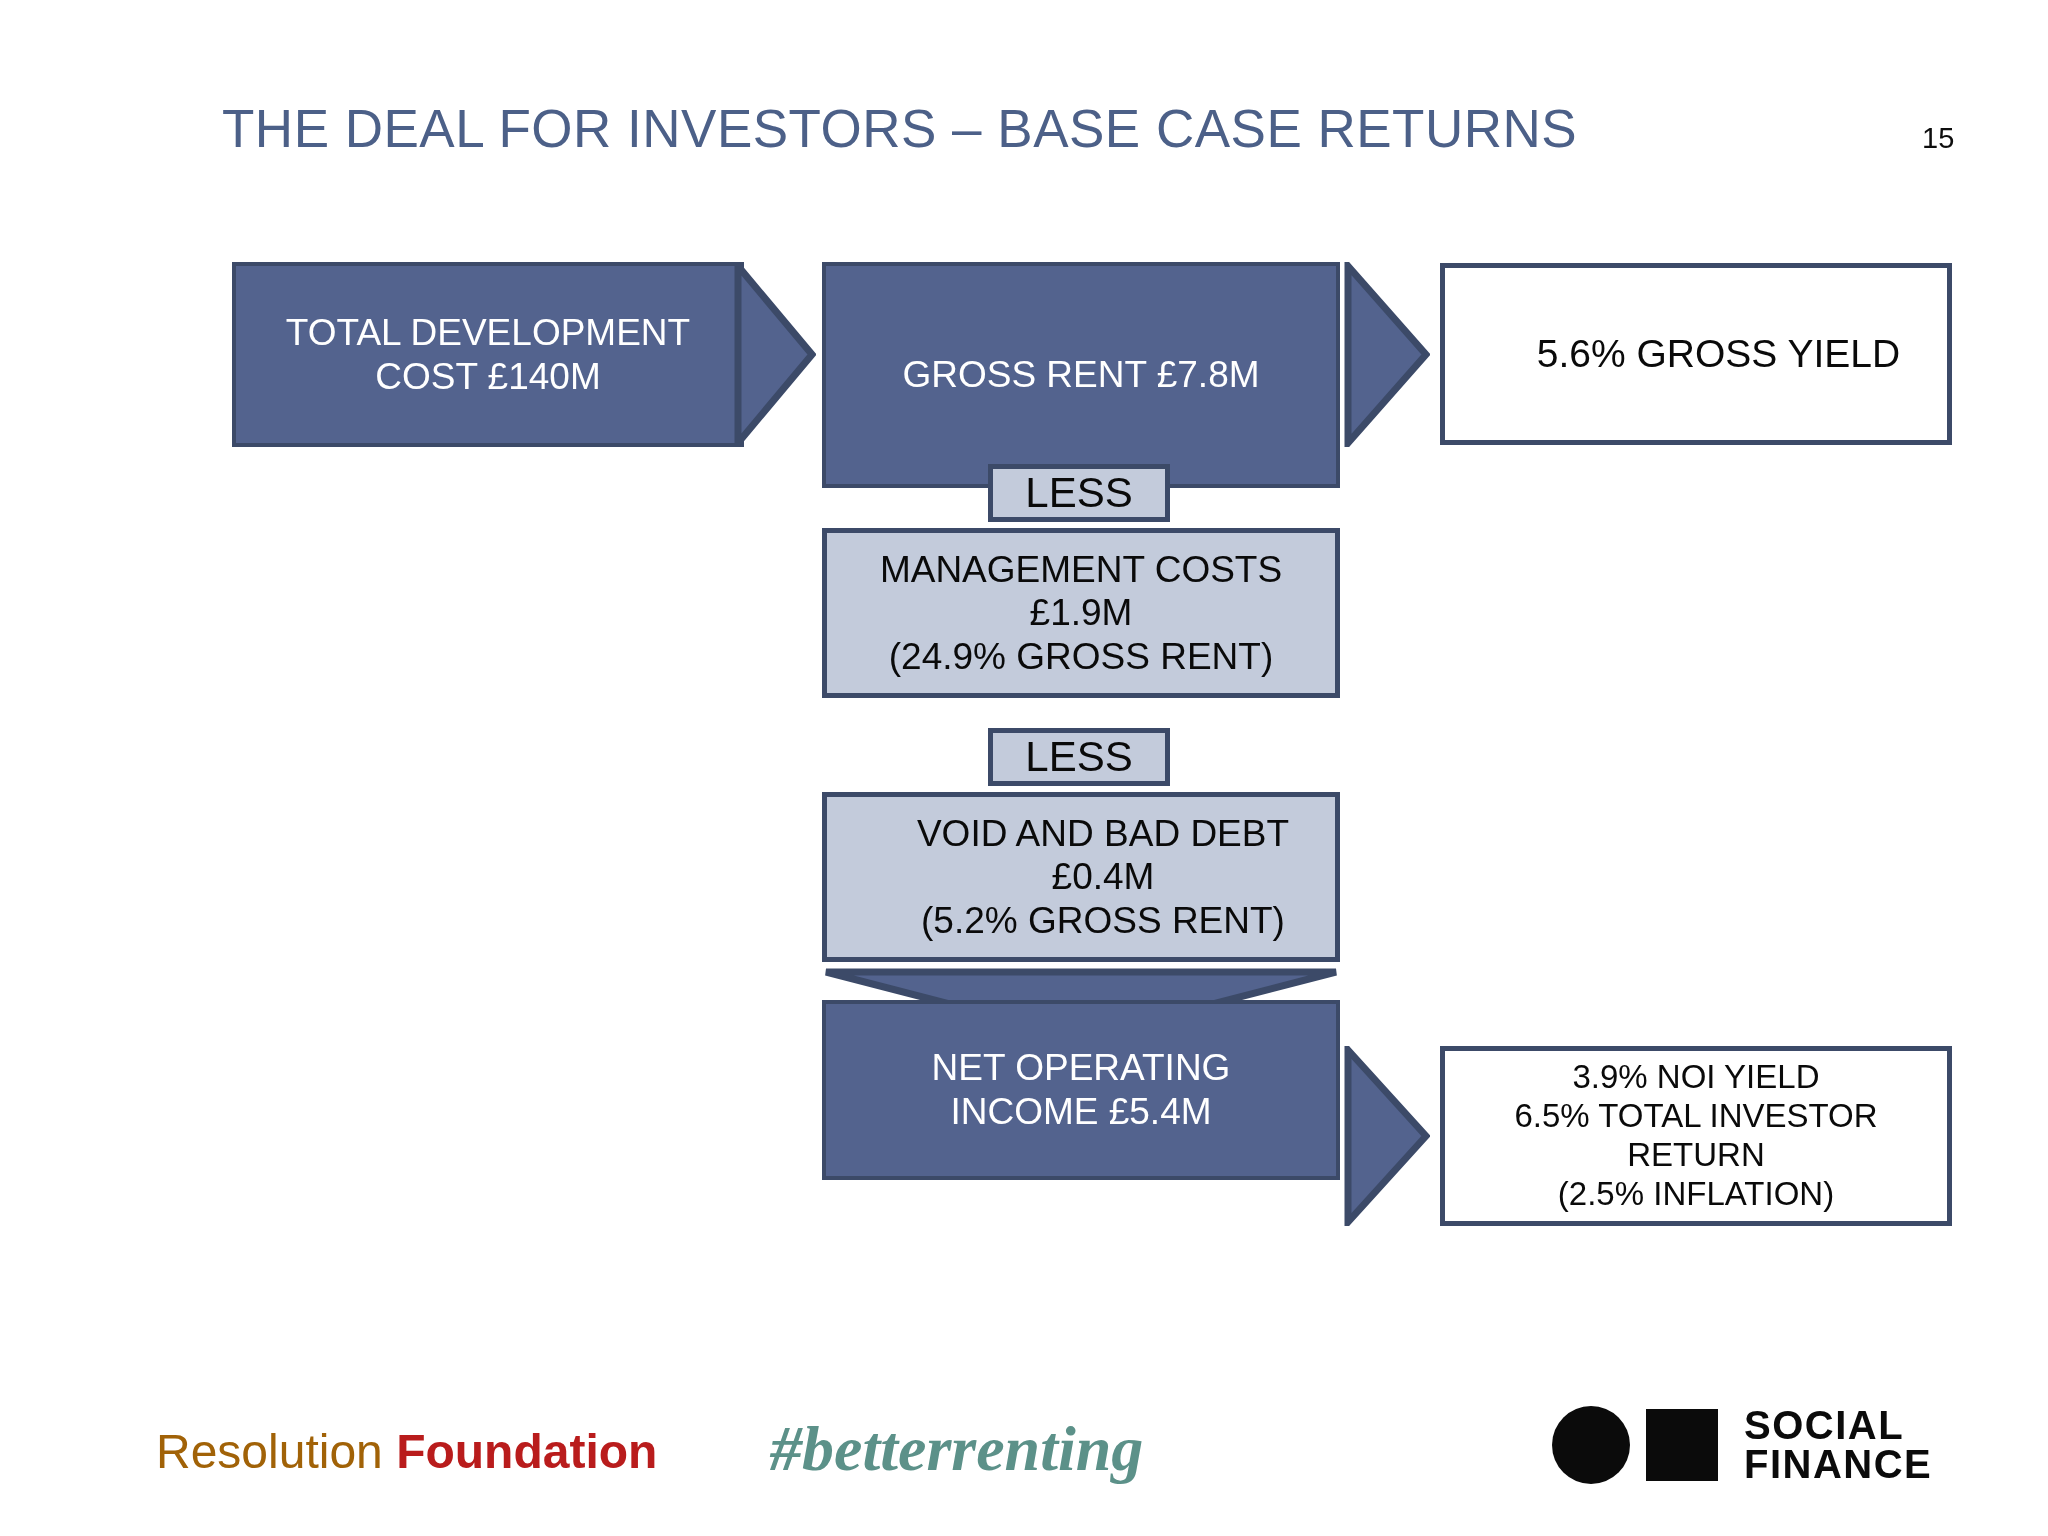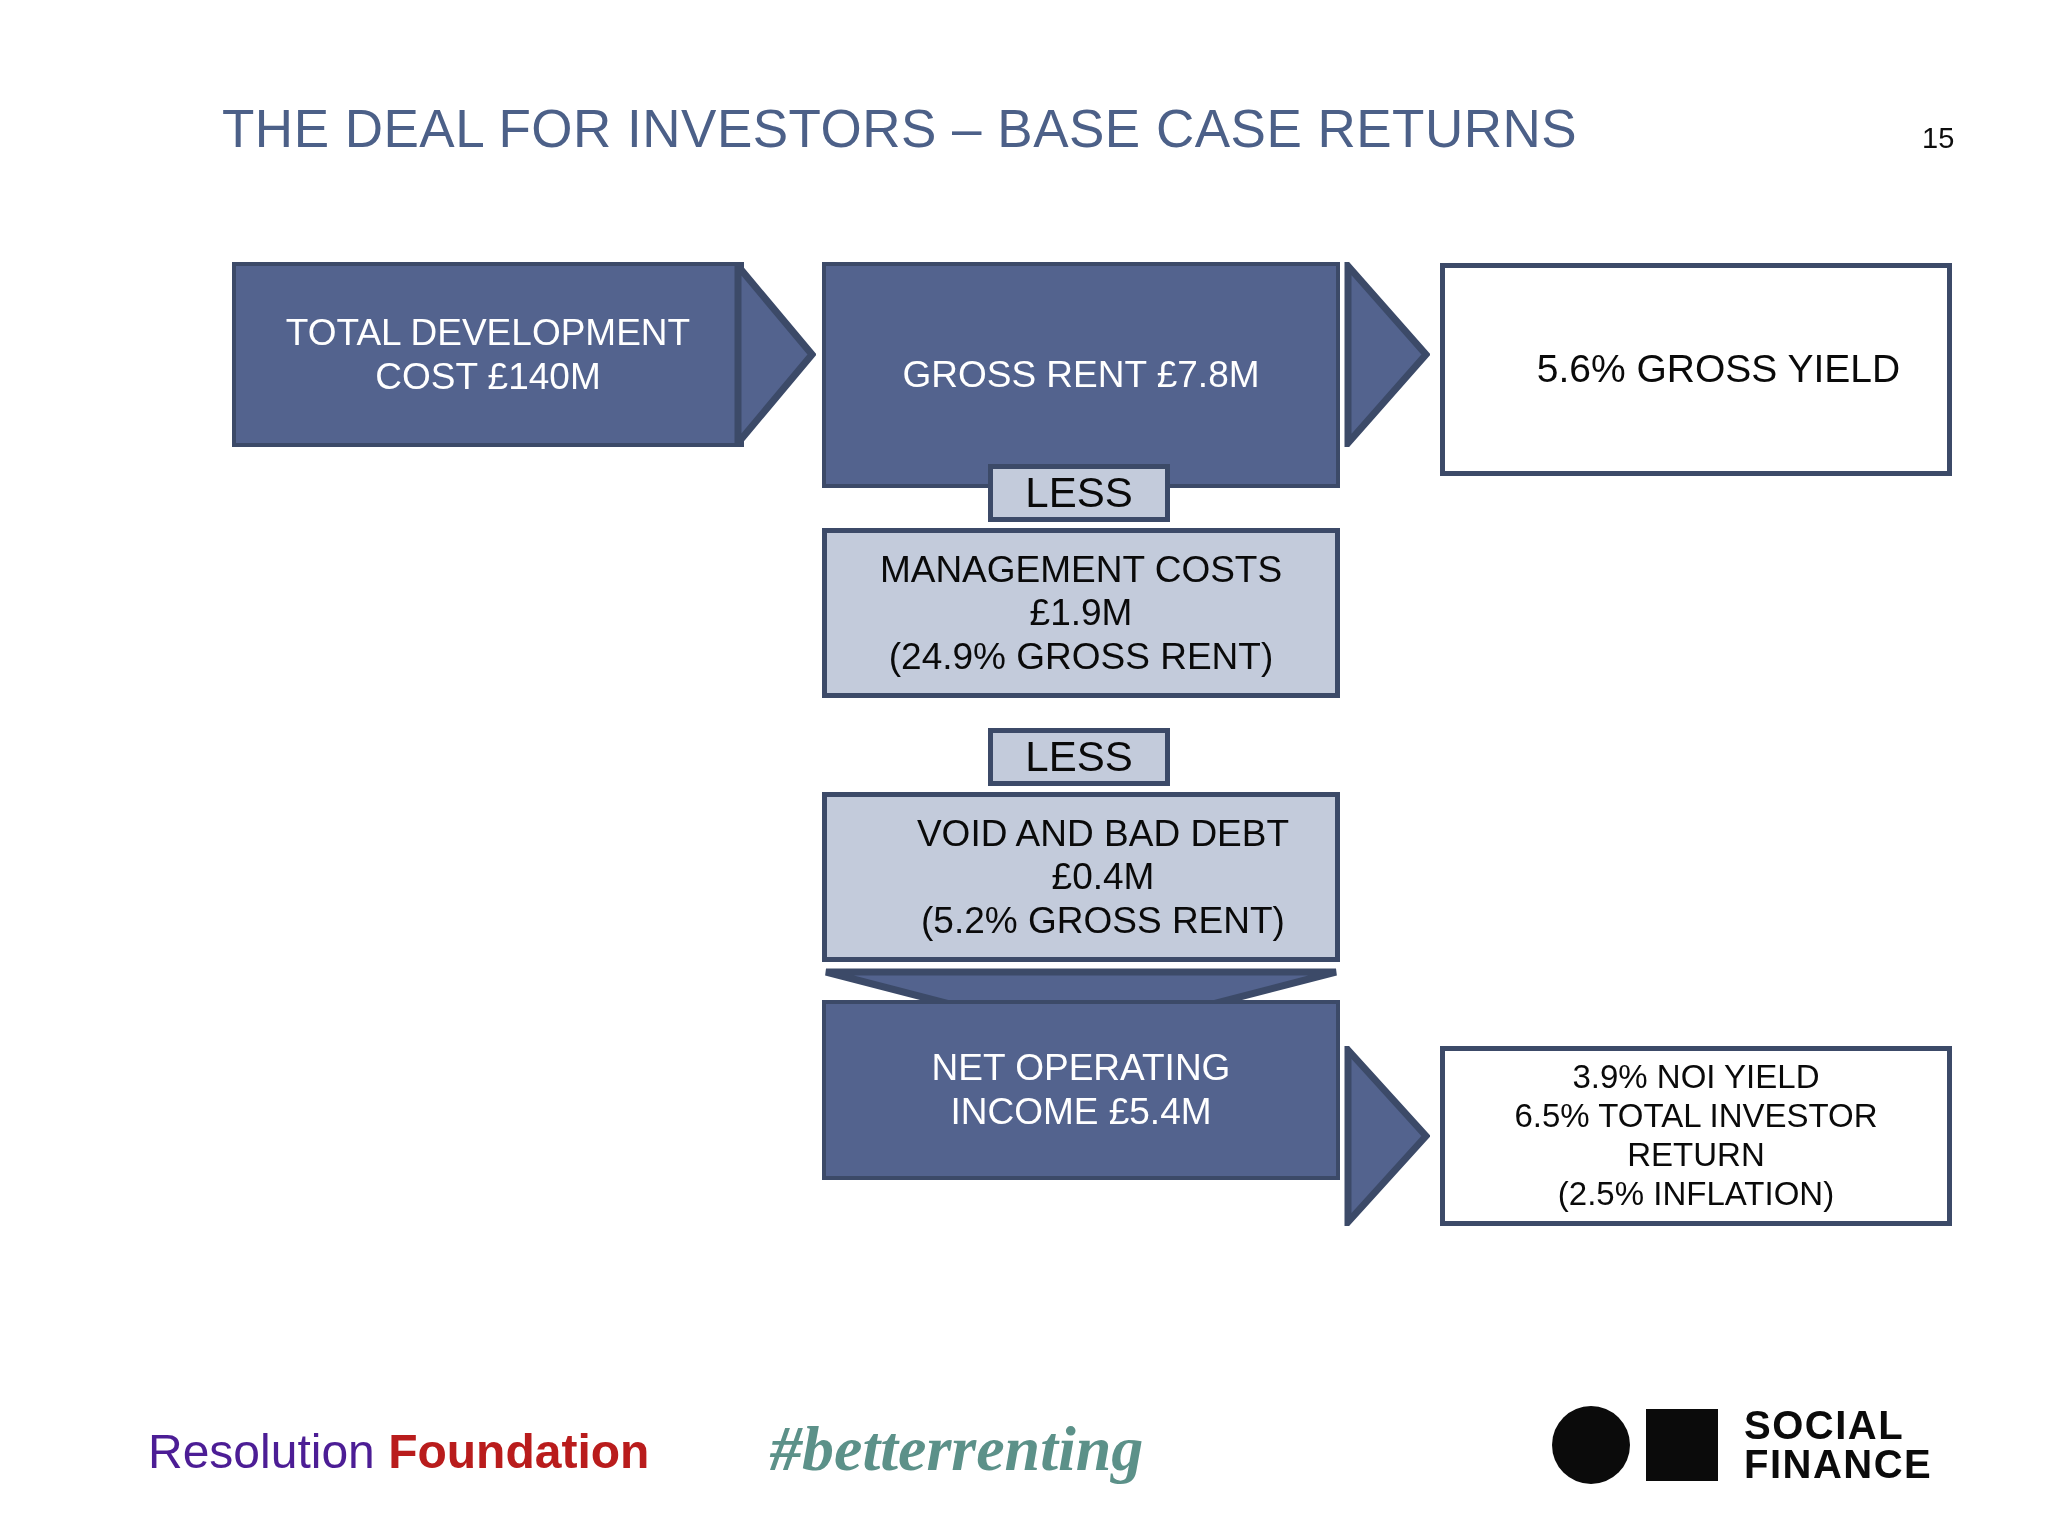--- a/index.html
+++ b/index.html
@@ -83,21 +83,21 @@
   .arrow-down {
     position: absolute;
   }
   .arrow-down svg { display: block; }
 
   
   #tdc          { left: 216px;  top: 262px;  width: 512px;  height: 185px; font-size: 37px; margin-left: 16px; }
   #arrow1       { left: 734px;  top: 262px;  width: 82px;   height: 185px; }
   #gross-rent   { left: 822px;  top: 262px;  width: 518px;  height: 226px; font-size: 37px; }
   #arrow2       { left: 1344px; top: 262px;  width: 86px;   height: 185px; }
-  #gross-yield  { left: 1440px; top: 263px;  width: 512px;  height: 213px; font-size: 39px; padding-left: 45px; }
+  #gross-yield  { left: 1440px; top: 263px;  width: 512px;  height: 182px; font-size: 39px; padding-left: 45px; }
 
   #less1        { left: 988px;  top: 464px;  width: 182px;  height: 58px; }
   #mgmt-costs   { left: 822px;  top: 528px;  width: 518px;  height: 170px; font-size: 37px; }
   #less2        { left: 988px;  top: 728px;  width: 182px;  height: 58px; }
   #void-debt    { left: 822px;  top: 792px;  width: 518px;  height: 170px; font-size: 37px; padding-left: 44px; }
 
   #arrow-down1  { left: 822px;  top: 968px;  width: 518px;  height: 74px; }
 
   #noi          { left: 822px;  top: 1000px; width: 518px;  height: 180px; font-size: 37px; }
   #arrow3       { left: 1344px; top: 1046px; width: 86px;   height: 180px; }
@@ -107,21 +107,21 @@
 
   
   .footer-rf {
     position: absolute;
     left: 148px;
     top: 1424px;
     font-size: 48px;
     font-weight: 400;
     white-space: nowrap;
   }
-  .rf-light { color: #4c1d95; }
+  .rf-light { color: #a16207; margin-left: 8px; }
   .rf-dark  { color: #b91c1c; font-weight: 600; }
 
   .footer-hash {
     position: absolute;
     left: 770px;
     top: 1412px;
     font-family: "Liberation Serif", serif;
     font-style: italic;
     font-weight: bold;
     font-size: 64px;

